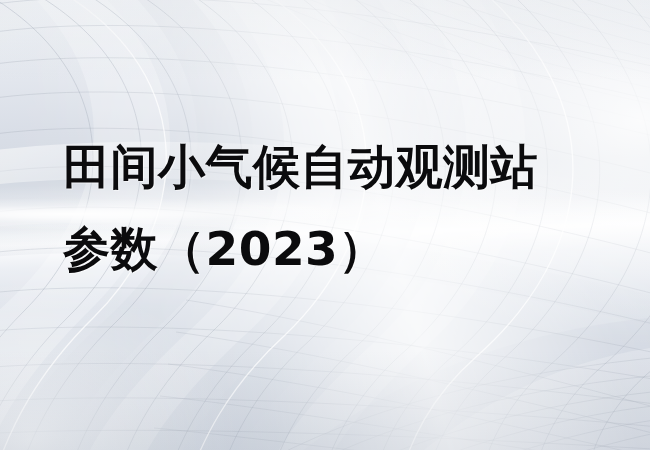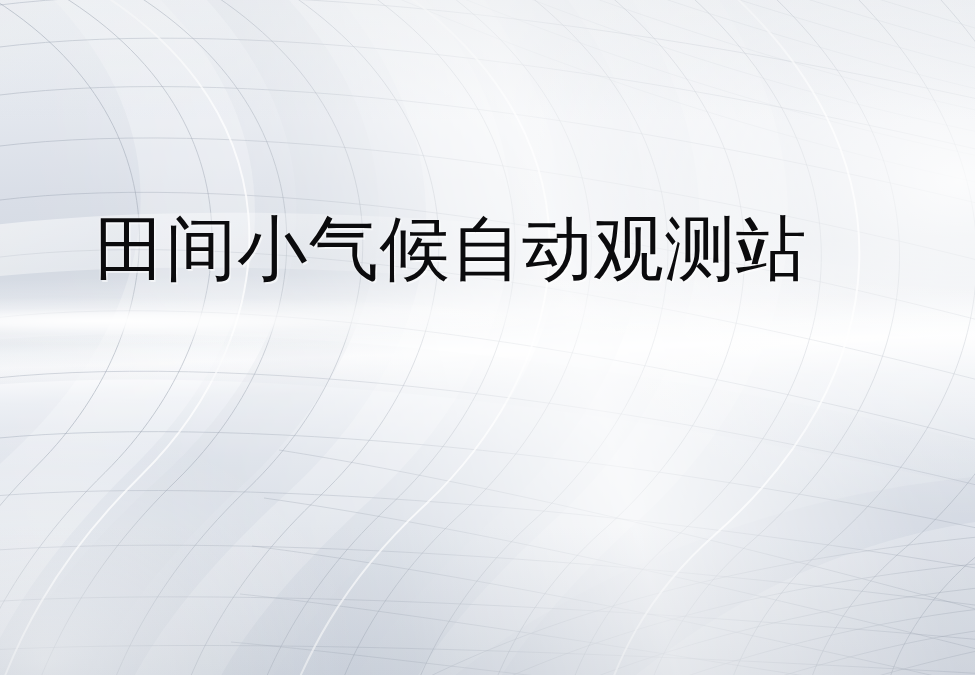--- a/index.html
+++ b/index.html
@@ -103,21 +103,21 @@
   
   #title-block {
     position: absolute;
     left: 63px;
     top: 126px;
     width: 540px;
   }
   .title-line {
     color: #0b0b0d;
     font-family: "DejaVu Sans", "Liberation Sans", sans-serif;
-    font-weight: 400;
+    font-weight: 700;
     font-size: 47px;
     line-height: 82px;
     letter-spacing: 0.5px;
     white-space: nowrap;
     text-shadow:
       1px 1px 0 rgba(255,255,255,0.55),
       -1px 0 0 rgba(255,255,255,0.25);
   }
 </style>
 </head>
@@ -233,15 +233,16 @@
     </g>
   </svg>
 
   <div class="layer" id="bg-sweep"></div>
   <div class="layer" id="bg-glow"></div>
   <div class="layer" id="bg-streak"></div>
   <div class="layer" id="bg-shade"></div>
 
   <div id="title-block">
     <div class="title-line">田间小气候自动观测站</div>
+    <div class="title-line">参数（2023）</div>
   </div>
 
 </div>
 
 </body></html>

